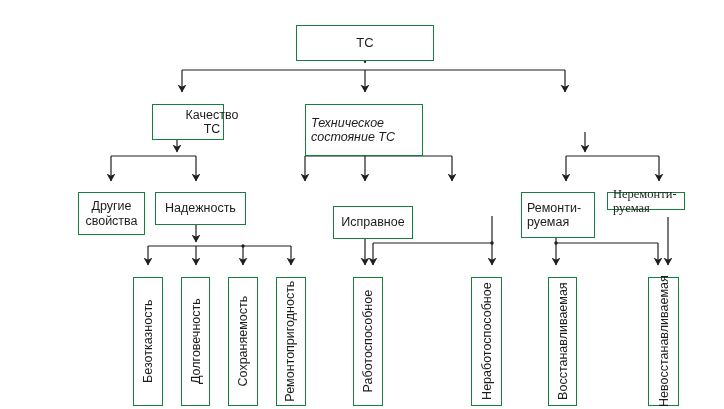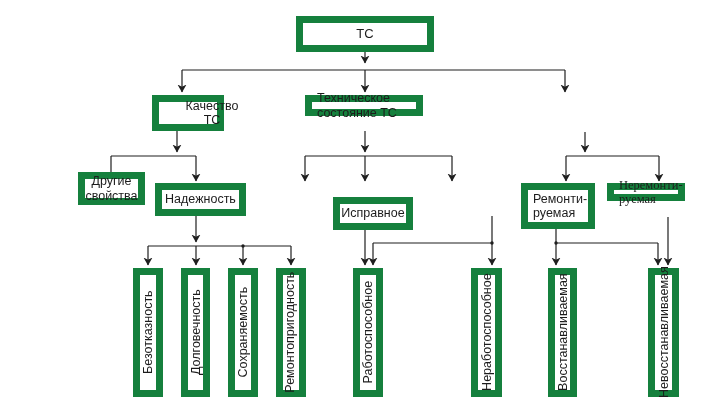--- a/index.html
+++ b/index.html
@@ -3,22 +3,22 @@
 <meta charset="utf-8">
 <style>
   html,body{margin:0;padding:0;background:#ffffff;}
   .canvas{
     position:relative;width:724px;height:409px;background:#ffffff;
     font-family:"Liberation Sans","DejaVu Sans",sans-serif;overflow:hidden;
   }
   .wires{position:absolute;left:0;top:0;pointer-events:none;}
   .node{
     position:absolute;box-sizing:border-box;background:#ffffff;
-    border:7px solid #15803d;color:#1c1c1c;font-size:12.5px;line-height:1.14;
-    display:flex;align-items:center;
+    border:1px solid #15803d;color:#1c1c1c;font-size:12.5px;line-height:1.14;
+    display:flex;align-items:center;margin-top:9px;
   }
   .c{justify-content:center;text-align:center;}
   .l{justify-content:flex-start;text-align:left;padding-left:5px;padding-right:2px;}
   .pre{white-space:pre-line;}
   .root{font-size:13px;}
   .vnode{justify-content:center;}
   .vnode .vlabel{
     flex:none;transform:rotate(-90deg);white-space:nowrap;font-size:12.5px;color:#1c1c1c;
   }
 </style>
@@ -82,26 +82,26 @@
   </svg>
 
   <div class="node c root" style="left:296px;top:16px;width:138px;height:36px;">
     <span>ТС</span>
   </div>
 
   <div class="node c pre" style="left:152px;top:95px;width:72px;height:36px;padding-left:48px;">
     <span>Качество
 ТС</span>
   </div>
-  <div class="node l pre" style="left:305px;top:95px;width:118px;height:21px;">
+  <div class="node l pre" style="left:305px;top:95px;width:118px;height:52px;font-style:italic;">
     <span>Техническое
 состояние ТС</span>
   </div>
 
-  <div class="node c pre" style="left:78px;top:172px;width:67px;height:33px;">
+  <div class="node c pre" style="left:78px;top:183px;width:67px;height:43px;">
     <span>Другие
 свойства</span>
   </div>
   <div class="node c" style="left:155px;top:183px;width:91px;height:33px;align-items:center;">
     <span>Надежность</span>
   </div>
   <div class="node c" style="left:333px;top:197px;width:80px;height:33px;">
     <span>Исправное</span>
   </div>
   <div class="node l pre" style="left:521px;top:183px;width:74px;height:46px;">

